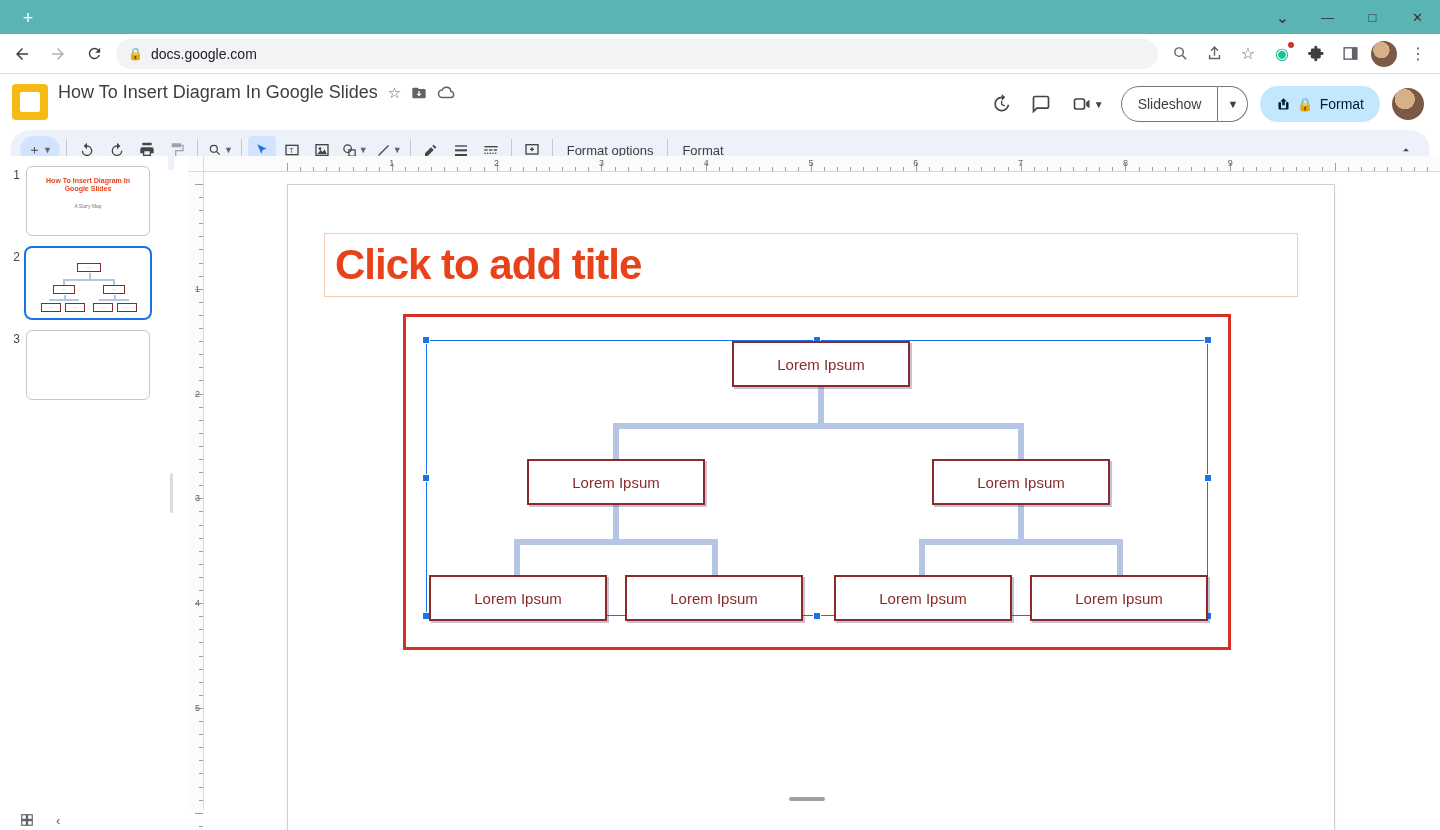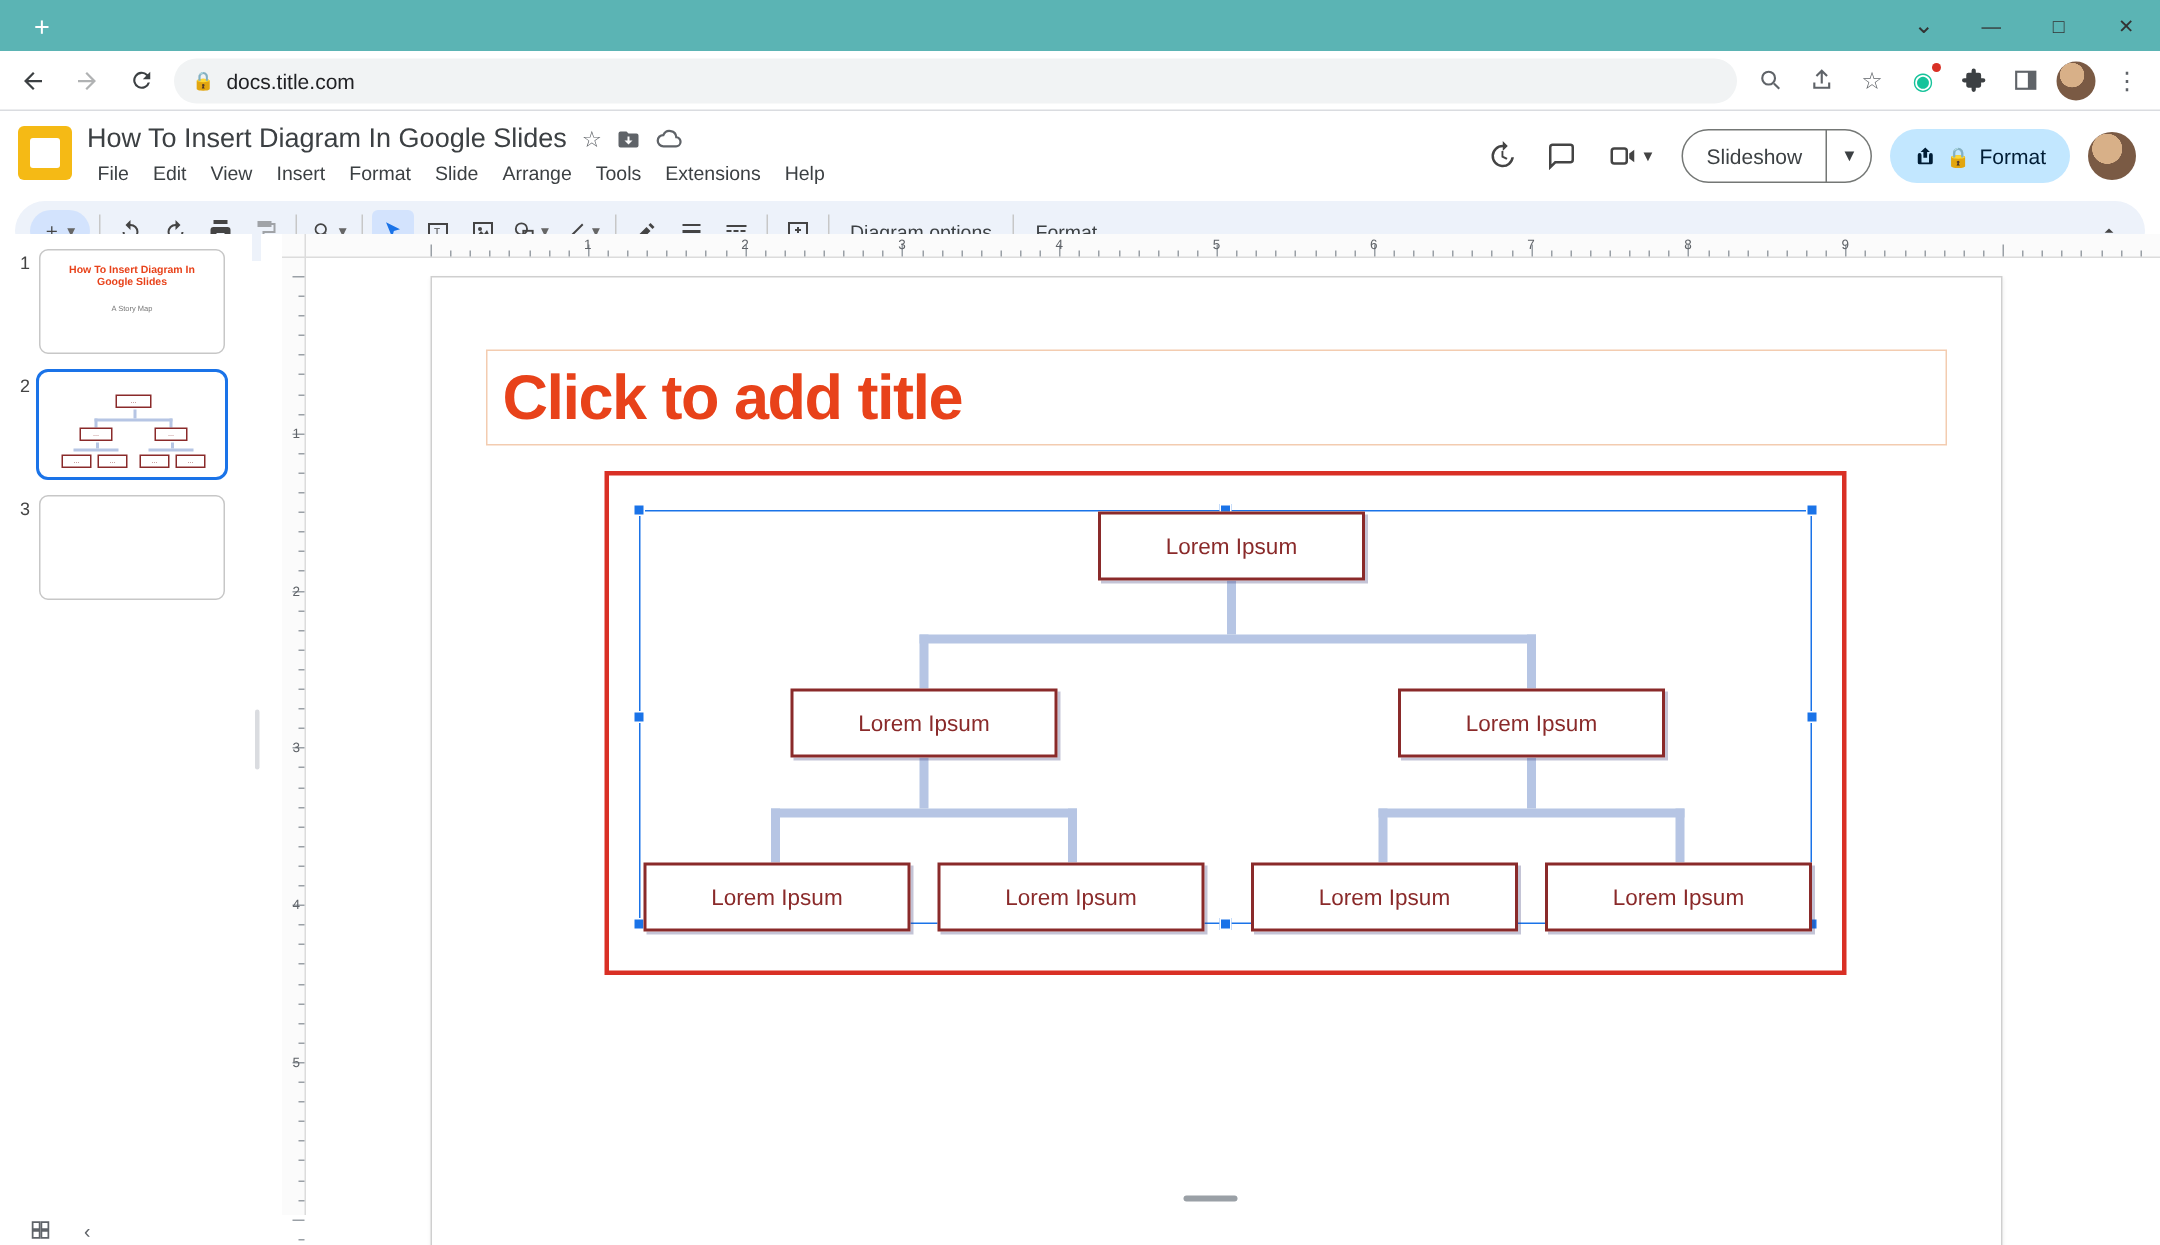--- a/index.html
+++ b/index.html
@@ -129,21 +129,21 @@
         <path fill="#3c4043" d="M4 13h12.2l-5.6 5.6L12 20l8-8-8-8-1.4 1.4L16.2 11H4z"></path>
       </svg>
   </div>
   <div class="nav-icon">
     <svg width="17" height="17" viewBox="0 0 24 24">
         <path fill="#3c4043" d="M17.65 6.35A8 8 0 1 0 19.73 14h-2.08A6 6 0 1 1 16.24 7.76L13 11h7V4z"></path>
       </svg>
   </div>
   <div class="addr">
     <span class="lock">🔒</span>
-    <span>docs.title.com</span>
+    <span>docs.google.com</span>
   </div>
   <div class="chrome-right">
     <div class="ric">
       <svg width="17" height="17" viewBox="0 0 24 24">
           <circle cx="10" cy="10" r="6" fill="none" stroke="#5f6368" stroke-width="2"></circle>
           <line x1="15" y1="15" x2="20" y2="20" stroke="#5f6368" stroke-width="2"></line>
         </svg>
     </div>
     <div class="ric">
       <svg width="17" height="17" viewBox="0 0 24 24">
@@ -181,32 +181,20 @@
             <path fill="#5f6368" d="M10 4H4a2 2 0 0 0-2 2v12a2 2 0 0 0 2 2h16a2 2 0 0 0 2-2V8a2 2 0 0 0-2-2h-8l-2-2z"></path>
             <path fill="#fff" d="M13 13h3l-4 4-4-4h3V9h2z"></path>
           </svg>
       </span>
       <span class="gs-title-ic">
         <svg width="18" height="18" viewBox="0 0 24 24">
             <path fill="none" stroke="#5f6368" stroke-width="2" d="M7 18a5 5 0 0 1 0-10 6 6 0 0 1 11.5 2A4 4 0 0 1 18 18H7z"></path>
           </svg>
       </span>
     </div>
-    <div class="gs-menus">
-      <span>File</span>
-      <span>Edit</span>
-      <span>View</span>
-      <span>Insert</span>
-      <span>Format</span>
-      <span>Slide</span>
-      <span>Arrange</span>
-      <span>Tools</span>
-      <span>Extensions</span>
-      <span>Help</span>
-    </div>
   </div>
   <div class="gs-right">
     <div class="gs-ic">
       <svg width="20" height="20" viewBox="0 0 24 24">
           <path fill="#444" d="M13 3a9 9 0 1 0 8.94 10H19.9A7 7 0 1 1 13 5v3l4-4-4-4v3zM12 8v5l4 2 .8-1.4-3.3-1.7V8z"></path>
         </svg>
     </div>
     <div class="gs-ic">
       <svg width="20" height="20" viewBox="0 0 24 24">
           <path fill="none" stroke="#444" stroke-width="2" d="M21 15a2 2 0 0 1-2 2H7l-4 4V5a2 2 0 0 1 2-2h14a2 2 0 0 1 2 2z"></path>
@@ -325,21 +313,21 @@
     </div>
   <div class="tb-sep"></div>
   <div class="tb-btn">
       <svg width="16" height="16" viewBox="0 0 24 24">
         <rect x="3" y="4" width="18" height="14" fill="none" stroke="#444" stroke-width="2"></rect>
         <line x1="12" y1="8" x2="12" y2="14" stroke="#444" stroke-width="2"></line>
         <line x1="9" y1="11" x2="15" y2="11" stroke="#444" stroke-width="2"></line>
       </svg>
     </div>
   <div class="tb-sep"></div>
-  <div class="tb-text">Diagram options</div>
+  <div class="tb-text">Format options</div>
   <div class="tb-sep"></div>
   <div class="tb-text">Format</div>
   <div class="tb-btn tb-right">
       <svg width="14" height="14" viewBox="0 0 24 24">
         <path fill="#444" d="M7 14l5-5 5 5z"></path>
       </svg>
     </div>
 </div>
 
 <div class="workspace">

